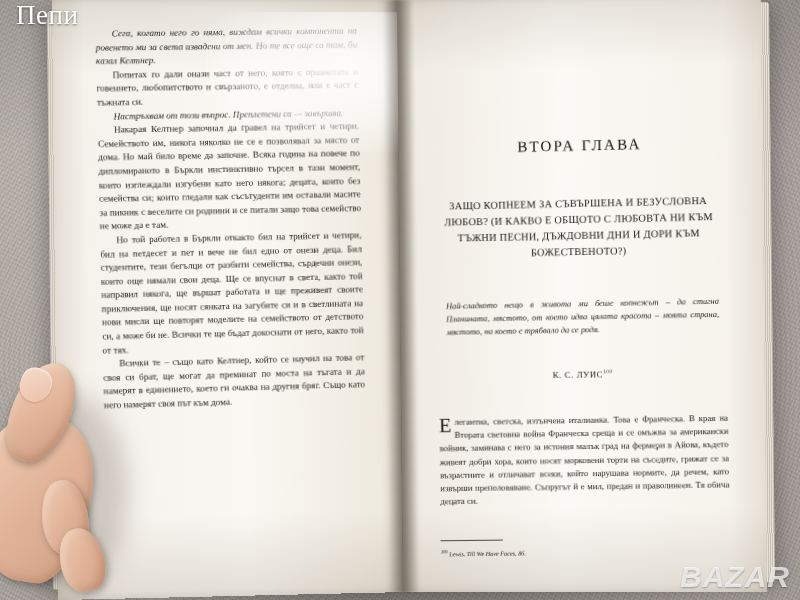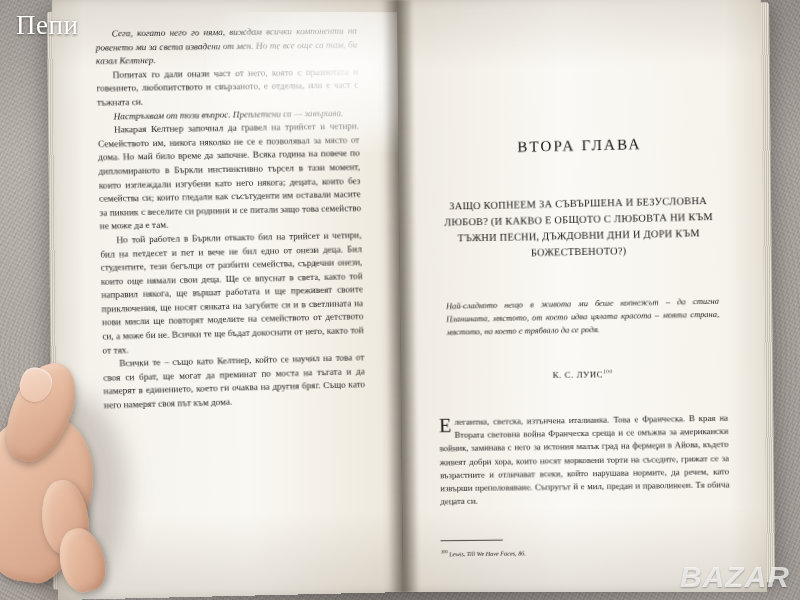--- a/index.html
+++ b/index.html
@@ -314,21 +314,21 @@
     height: 200px;
     background: rgba(70,48,36,0.22);
     filter: blur(12px);
     border-radius: 50%;
   }
 
   
   #wm-pepi {
     position: absolute;
     left: 16px;
-    top: 10px;
+    top: 0;
     font-family: "Liberation Serif", serif;
     font-size: 27px;
     color: #ffffff;
     text-shadow: 0 1px 3px rgba(0,0,0,0.55);
     letter-spacing: 0.5px;
   }
   #wm-bazar {
     position: absolute;
     right: 10px;
     bottom: 6px;

